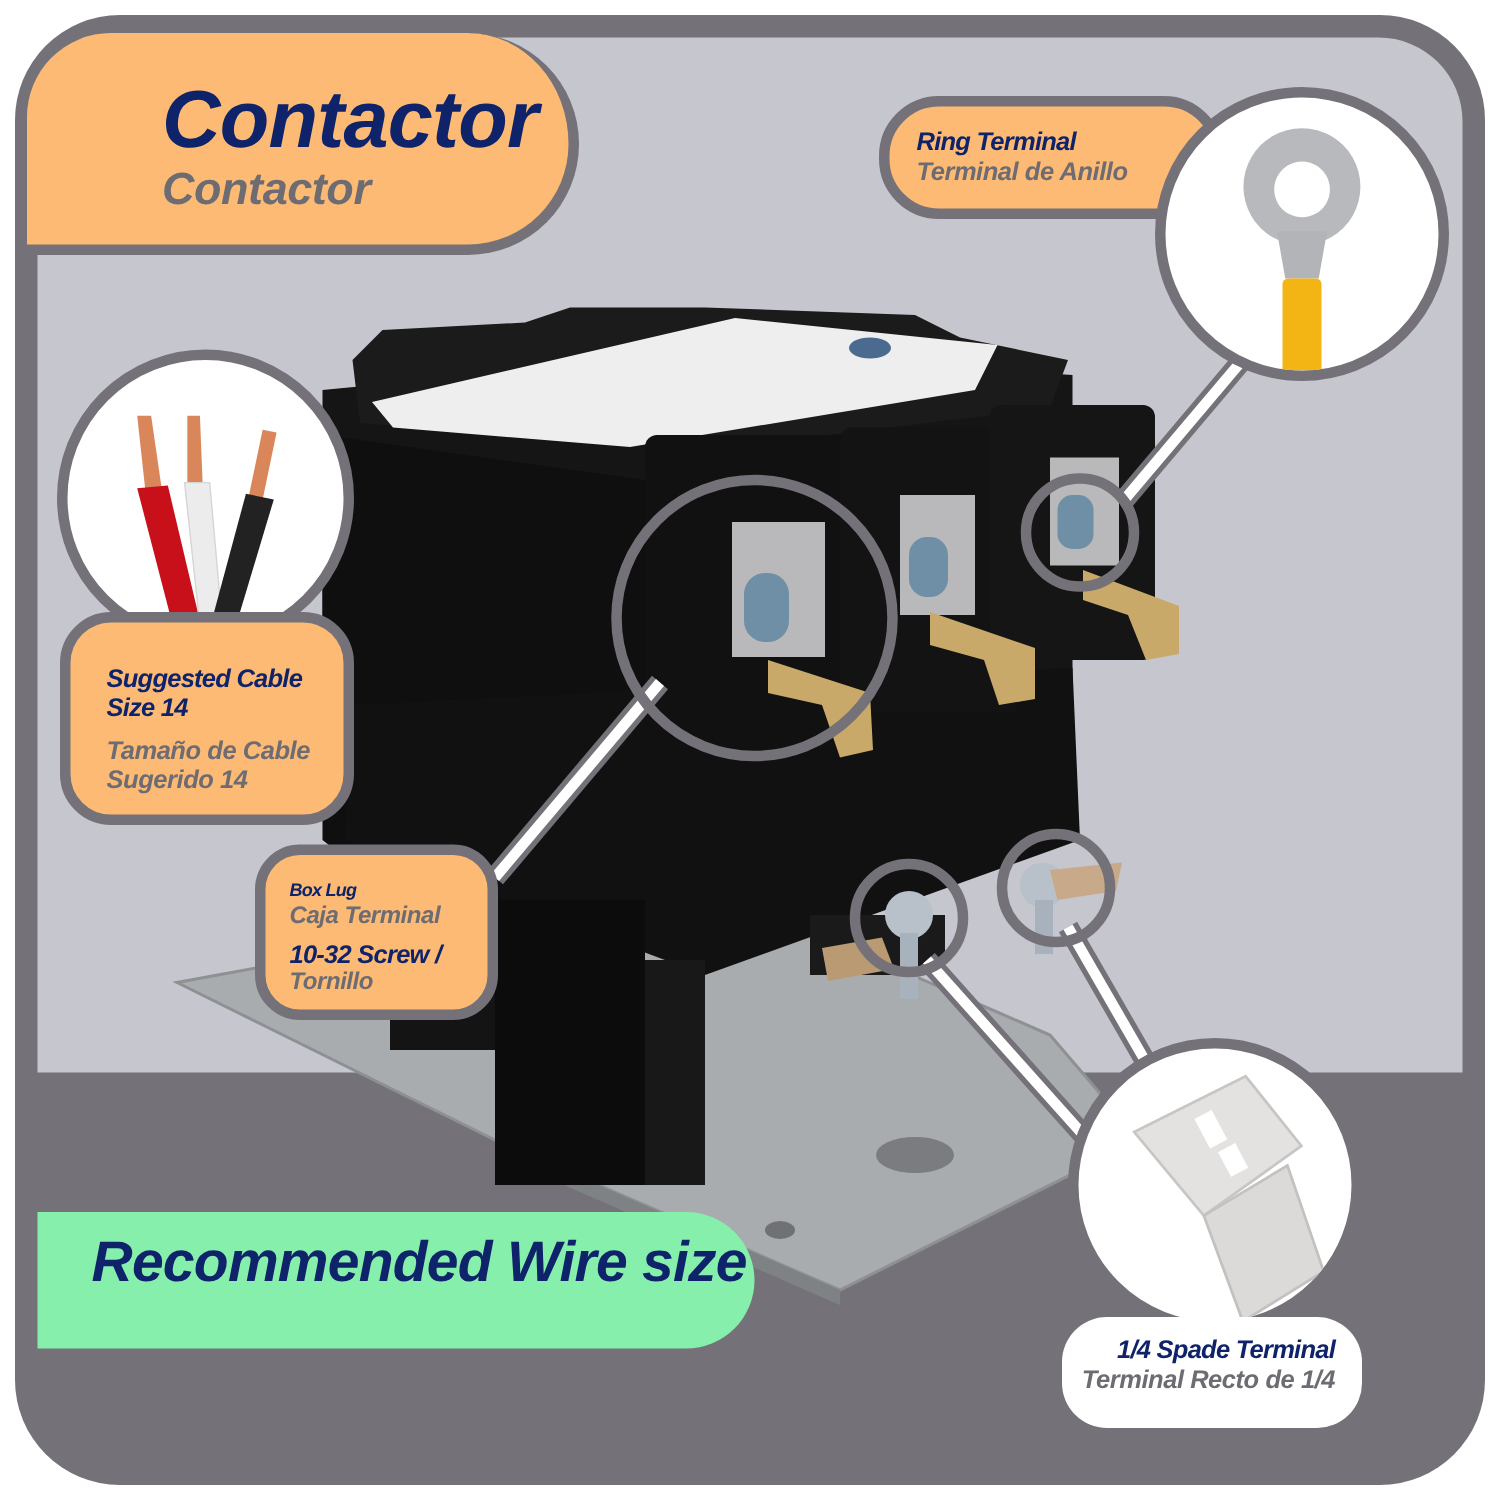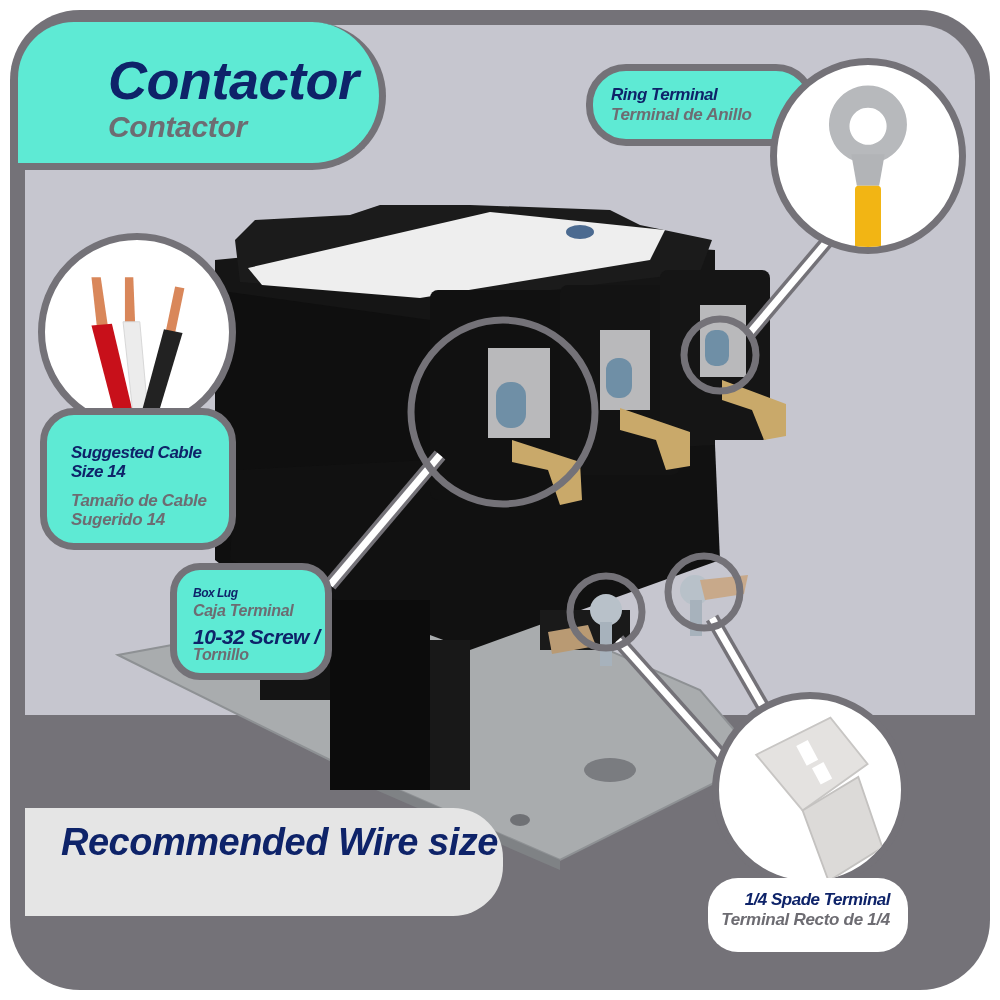--- a/index.html
+++ b/index.html
@@ -1,21 +1,21 @@
 <!DOCTYPE html>
 <html><head>
   <meta charset="utf-8">
   <style>
     html, body { margin:0; padding:0; background:#ffffff; }
     body { width:1000px; height:1000px; position:relative; overflow:hidden; font-family:"Liberation Sans", sans-serif; }
     .frame { position:absolute; left:10px; top:10px; width:980px; height:980px; border-radius:70px; background:#747278; overflow:hidden; }
     .light-panel { position:absolute; left:25px; top:25px; width:950px; height:690px; background:#c6c6cf; border-radius:56px 56px 0 0; }
     .dark-bottom { position:absolute; left:0; top:715px; width:1000px; height:285px; background:#747278; }
 
-    .callout { position:absolute; background:#5eead4; border:7px solid #747278; box-sizing:border-box; }
+    .callout { position:absolute; background:#fdba74; border:7px solid #747278; box-sizing:border-box; }
     .t-blue { color:#0e2369; font-weight:bold; font-style:italic; letter-spacing:-0.5px; }
     .t-gray { color:#6d6c72; font-weight:bold; font-style:italic; letter-spacing:-0.3px; }
 
     
     .title-box { left:18px; top:22px; width:368px; height:148px; border-radius:56px 74px 74px 0; border-left:none; border-top:none; }
     .title-main { position:absolute; left:90px; top:28px; font-size:54px; line-height:60px; }
     .title-sub { position:absolute; left:90px; top:88px; font-size:30px; line-height:34px; }
 
     
     .ring-label { left:586px; top:64px; width:230px; height:82px; border-radius:40px; }
@@ -29,25 +29,25 @@
 
     
     .cable-label { left:40px; top:408px; width:196px; height:142px; border-radius:34px; }
     .cable-label .l1 { position:absolute; left:24px; top:28px; font-size:17px; line-height:19px; }
     .cable-label .l2 { position:absolute; left:24px; top:76px; font-size:17px; line-height:19px; }
 
     
     .lug-label { left:170px; top:563px; width:162px; height:117px; border-radius:30px; }
     .lug-label .l1 { position:absolute; left:16px; top:14px; font-size:12px; line-height:18px; }
     .lug-label .l2 { position:absolute; left:16px; top:32px; font-size:16px; line-height:18px; }
-    .lug-label .l3 { position:absolute; left:16px; top:58px; font-size:21px; line-height:18px; }
+    .lug-label .l3 { position:absolute; left:16px; top:58px; font-size:17px; line-height:18px; }
     .lug-label .l4 { position:absolute; left:16px; top:76px; font-size:16px; line-height:18px; }
 
     
-    .wire-banner { left:25px; top:808px; width:478px; height:108px; border-radius:0 50px 50px 0; border:none; background:#e5e5e5; }
+    .wire-banner { left:25px; top:808px; width:478px; height:91px; border-radius:0 50px 50px 0; border:none; background:#86efac; }
     .wire-banner .l1 { position:absolute; left:36px; top:12px; font-size:38px; line-height:44px; }
     .wire-banner .l2 { position:absolute; left:36px; top:58px; font-size:24px; line-height:28px; }
 
     
     .spade-label { left:708px; top:878px; width:200px; height:74px; border-radius:30px; border:none; background:#fff; }
     .spade-label .l1 { position:absolute; right:18px; top:12px; font-size:17px; text-align:right; white-space:nowrap; }
     .spade-label .l2 { position:absolute; right:18px; top:32px; font-size:17px; text-align:left; white-space:nowrap; }
 
     .product { position:absolute; left:0; top:0; width:1000px; height:1000px; pointer-events:none; }
     .product svg { width:100%; height:100%; }

